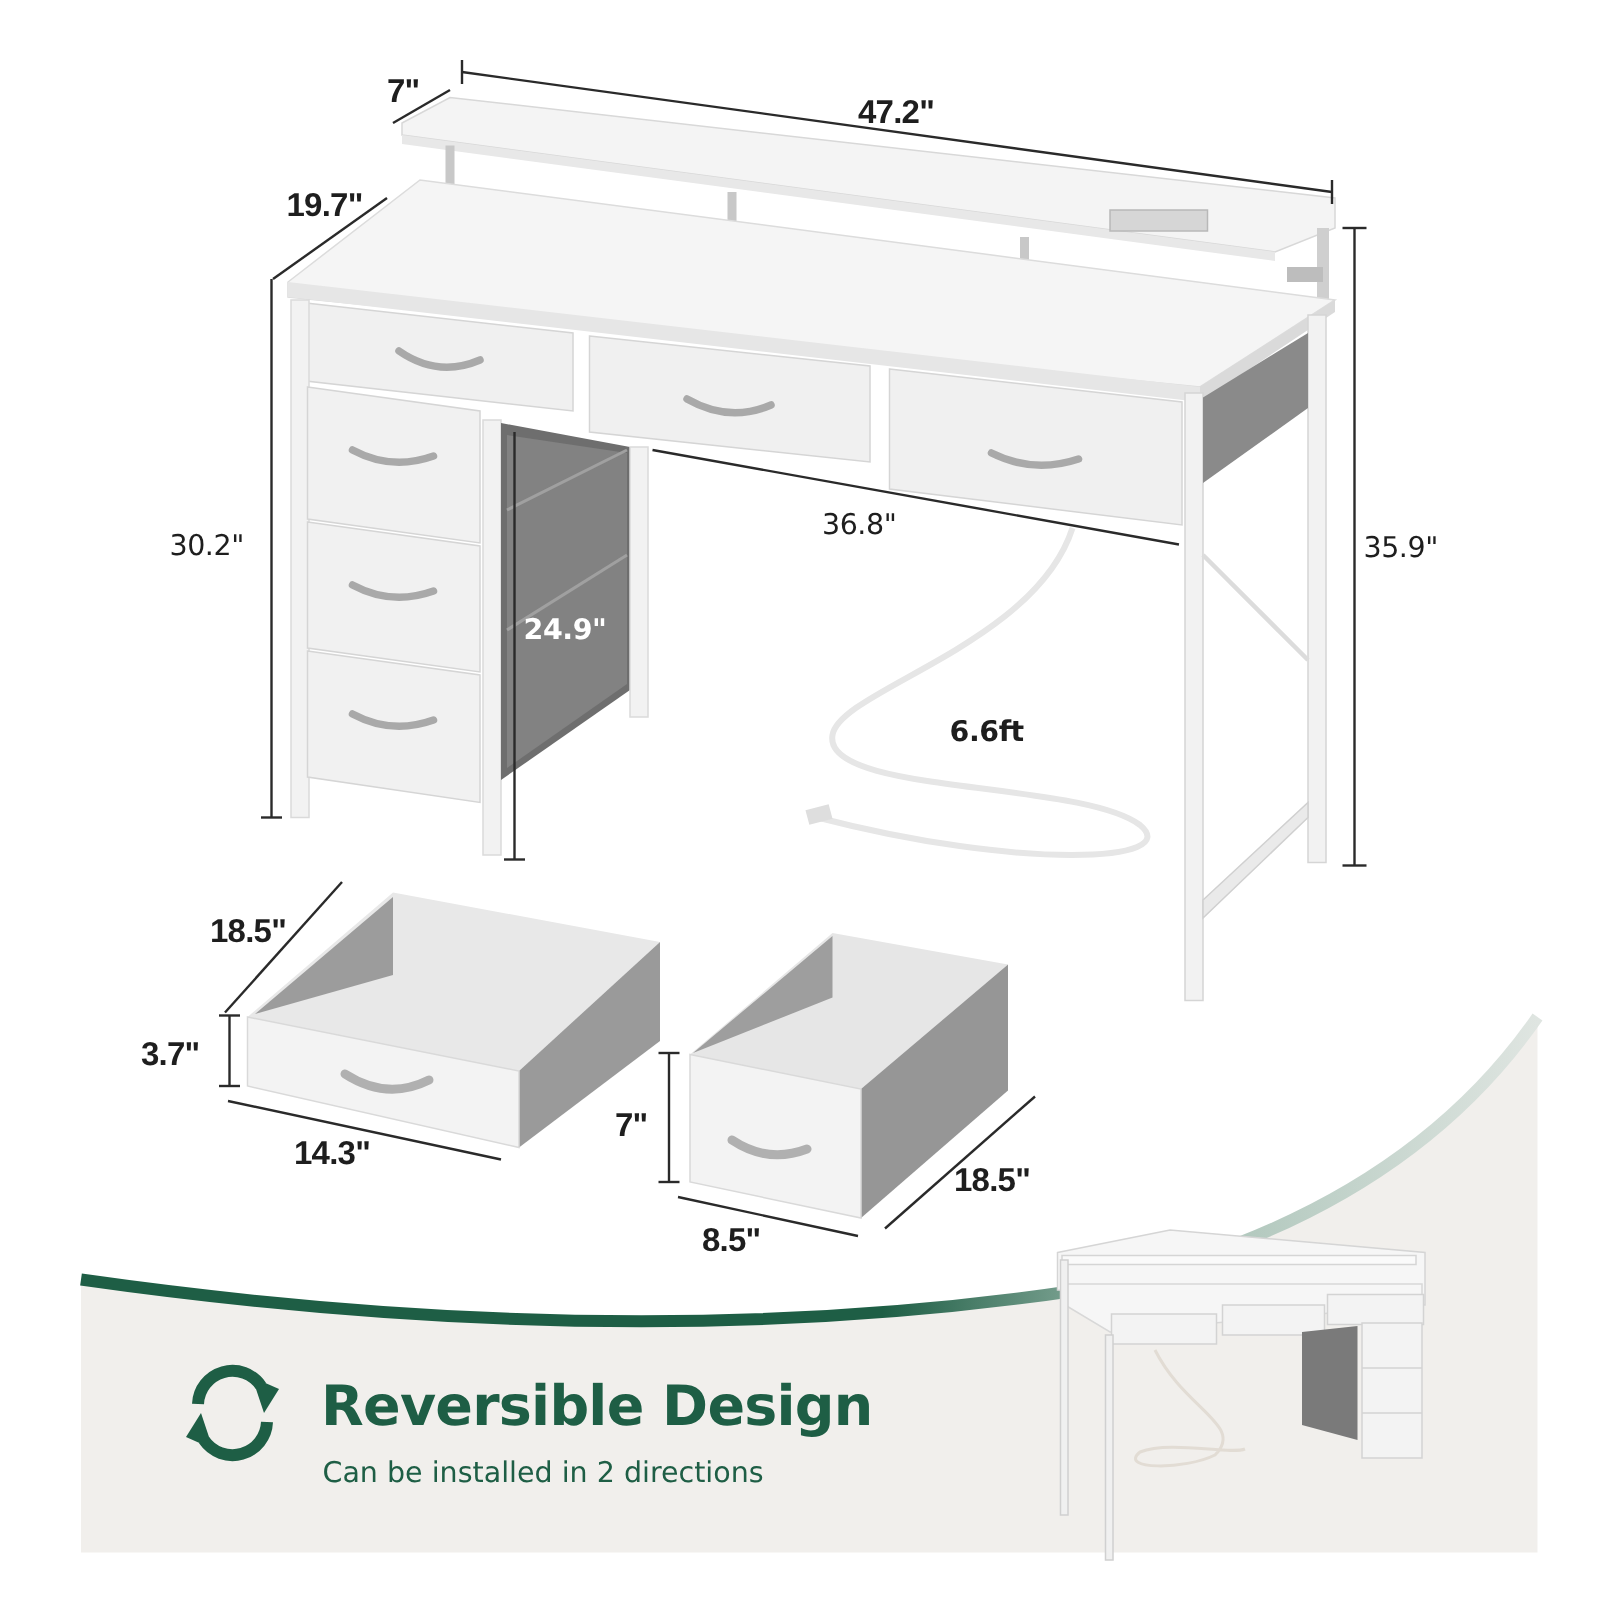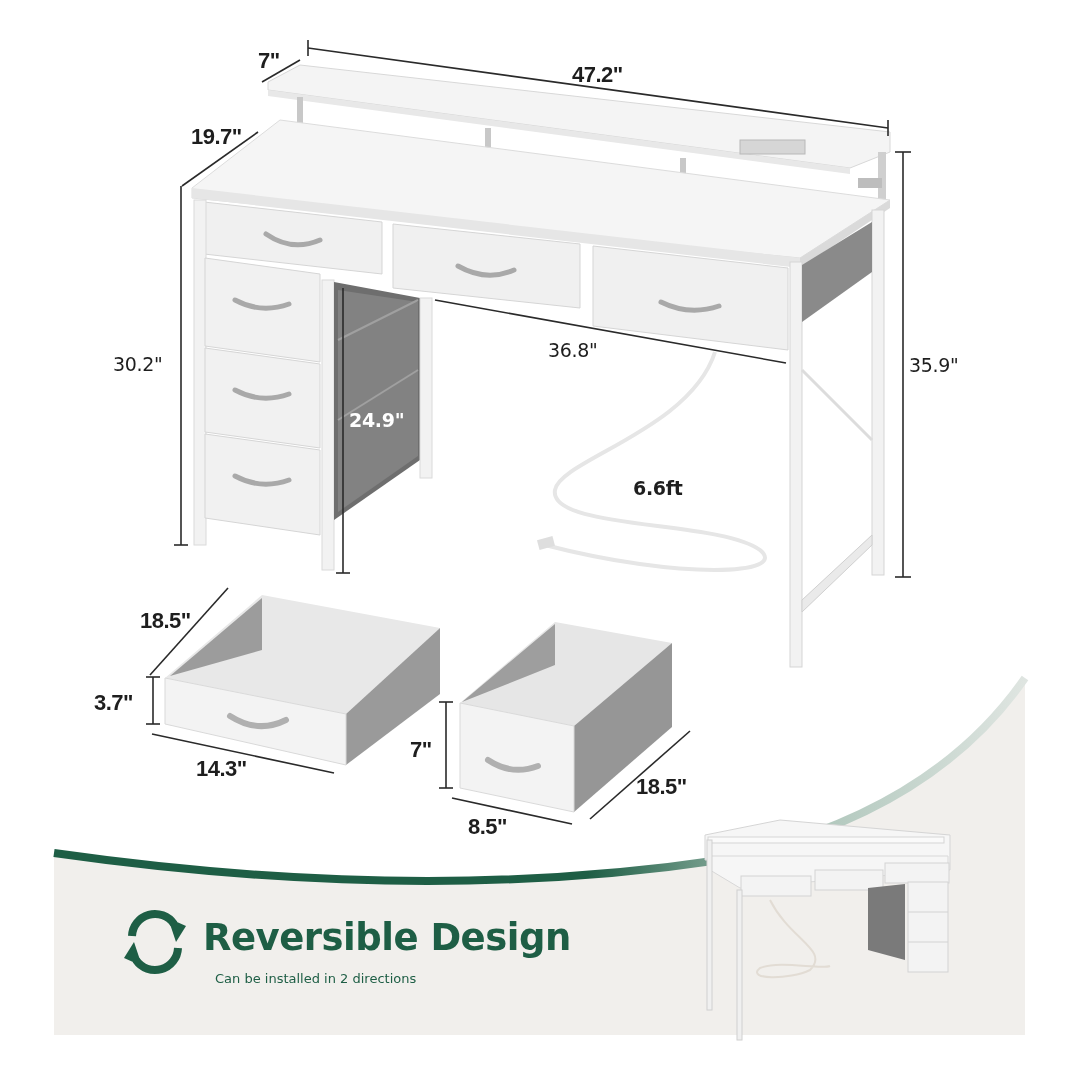--- a/index.html
+++ b/index.html
@@ -2,22 +2,22 @@
 <html><head>
 <meta charset="utf-8">
 <style>
   html, body { margin:0; padding:0; background:#ffffff; }
   body { width:1079px; height:1068px; position:relative; overflow:hidden; font-family:"DejaVu Sans", sans-serif; }
   .abs { position:absolute; }
   .dim { position:absolute; font-family:"DejaVu Sans", sans-serif; font-size:19px; color:#1e1e1e; letter-spacing:-0.3px; white-space:nowrap; }
   .dim.cond { font-family:"Liberation Sans", sans-serif; font-size:22px; font-weight:bold; letter-spacing:-0.5px; }
   .dim.light { color:#ffffff; font-weight:bold; }
   #illus { position:absolute; left:0; top:0; }
-  .banner-title { position:absolute; left:203px; top:916px; font-family:"DejaVu Sans", sans-serif; font-weight:bold; font-size:37px; color:#1e5e45; letter-spacing:-0.5px; white-space:nowrap; }
-  .banner-sub { position:absolute; left:215px; top:971px; font-family:"DejaVu Sans", sans-serif; font-size:13px; color:#1e5e45; white-space:nowrap; }
+  .banner-title { position:absolute; left:214px; top:916px; font-family:"DejaVu Sans", sans-serif; font-weight:bold; font-size:37px; color:#1e5e45; letter-spacing:-0.5px; white-space:nowrap; }
+  .banner-sub { position:absolute; left:215px; top:971px; font-family:"DejaVu Sans", sans-serif; font-size:19px; color:#1e5e45; white-space:nowrap; }
 </style>
 </head>
 <body>
 
 <svg class="abs" width="1079" height="1068" style="left:0;top:0;">
   <defs>
     <linearGradient id="curveGrad" x1="0" x2="1" y1="0" y2="0">
       <stop offset="0" stop-color="#1e5e45"></stop>
       <stop offset="0.55" stop-color="#1e5e45"></stop>
       <stop offset="0.75" stop-color="#a8c2b6"></stop>

